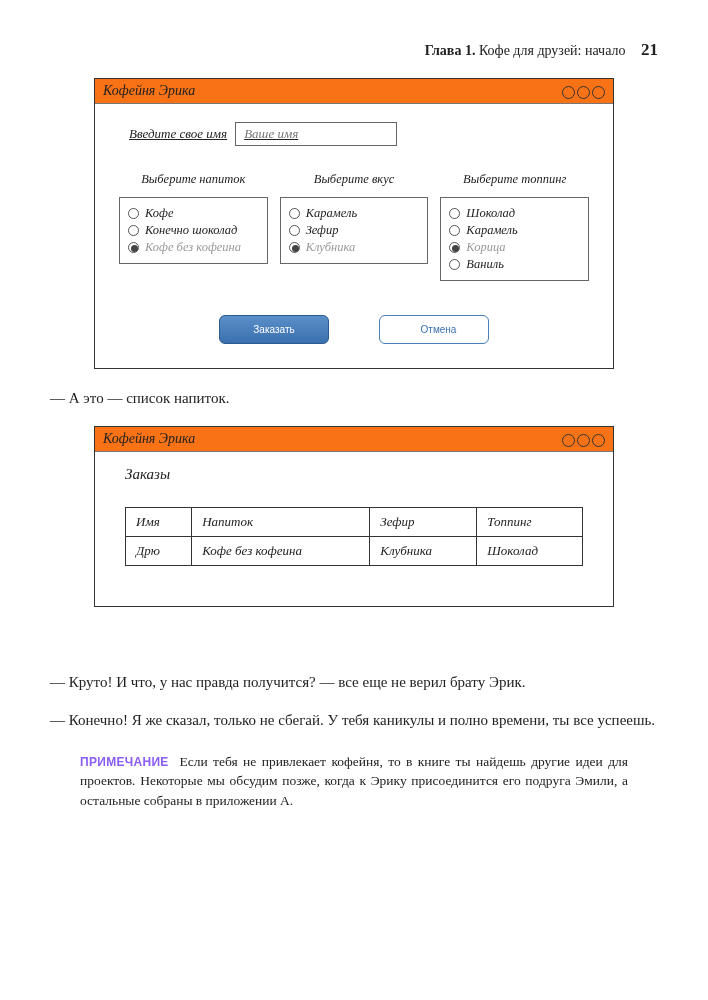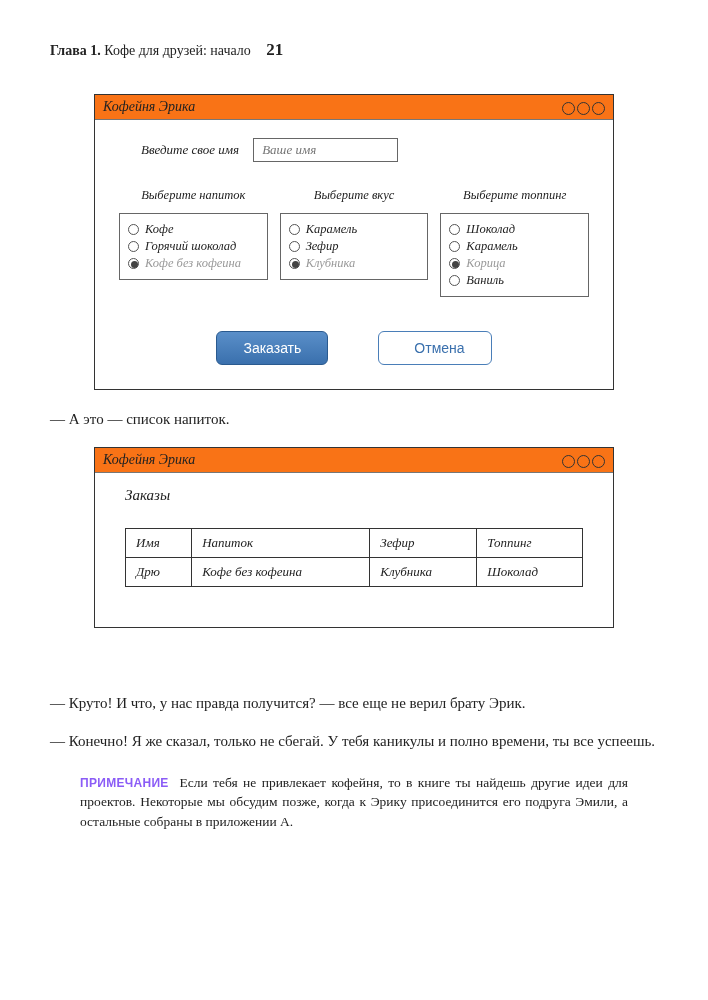--- a/index.html
+++ b/index.html
@@ -6,22 +6,22 @@
   body {
     margin: 0;
     padding: 40px 50px;
     font-family: Georgia, 'Times New Roman', serif;
     font-size: 14px;
     color: #222;
     background: #fff;
     width: 708px;
   }
   .page-header {
-    text-align: left;
-    margin-bottom: 34px;
+    text-align: right;
+    margin-bottom: 18px;
     font-size: 14px;
   }
   .page-header .chapter-bold { font-weight: bold; }
   .page-header .page-num { font-weight: bold; font-size: 17px; margin-left: 12px; }
   .mockup {
     border: 1.5px solid #333;
     margin: 0 auto 18px;
     width: 520px;
     background: #fff;
   }
@@ -37,25 +37,25 @@
     background: #f97316;
   }
   .win-controls { display: flex; gap: 2px; }
   .win-controls span {
     display: inline-block;
     width: 13px; height: 13px;
     border: 1.5px solid #333;
     border-radius: 50%;
   }
   .mockup-body { padding: 18px 24px 24px; font-family: 'Comic Sans MS', cursive; font-style: italic; font-size: 13px; }
-  .name-row { display: flex; align-items: center; gap: 14px; margin-bottom: 26px; margin-left: 22px; }
+  .name-row { display: flex; align-items: center; gap: 8px; margin-bottom: 26px; margin-left: 10px; text-decoration: underline; }
   .name-input {
     border: 1.5px solid #666;
     padding: 3px 8px;
-    width: 145px;
+    width: 162px;
     font-family: inherit;
     font-style: italic;
     font-size: 13px;
     color: #be185d;
     background:#fff;
   }
   .columns { display: flex; gap: 12px; justify-content: flex-start; margin-bottom: 34px; }
   .column { flex: 1; }
   .col-label { text-align: center; margin-bottom: 10px; font-size: 12.5px; }
   .option-box { border: 1.5px solid #666; padding: 6px 8px; }
@@ -76,21 +76,21 @@
     background: #444;
     border-radius: 50%;
   }
   .radio-row.selected { color: #999; }
   .button-row { display: flex; justify-content: center; gap: 50px; }
   .btn {
     padding: 8px 26px;
     border-radius: 6px;
     font-family: Arial, sans-serif;
     font-style: normal;
-    font-size: 14px;
+    font-size: 10px;
     text-align: center;
     min-width: 110px;
   }
   .btn-primary {
     background: linear-gradient(#5a8fc9,#3a70ad);
     border: 1px solid #2a5a8f;
     color: #fff;
   }
   .btn-secondary {
     background: #fff;
@@ -140,21 +140,21 @@
     <div class="columns">
       <div class="column">
         <div class="col-label">Выберите напиток</div>
         <div class="option-box">
           <div class="radio-row">
               <span class="radio"></span>
               <span>Кофе</span>
             </div>
           <div class="radio-row">
               <span class="radio"></span>
-              <span>Горячий шоколад</span>
+              <span>Конечно шоколад</span>
             </div>
           <div class="radio-row selected">
               <span class="radio checked"></span>
               <span>Кофе без кофеина</span>
             </div>
         </div>
       </div>
       <div class="column">
         <div class="col-label">Выберите вкус</div>
         <div class="option-box">

